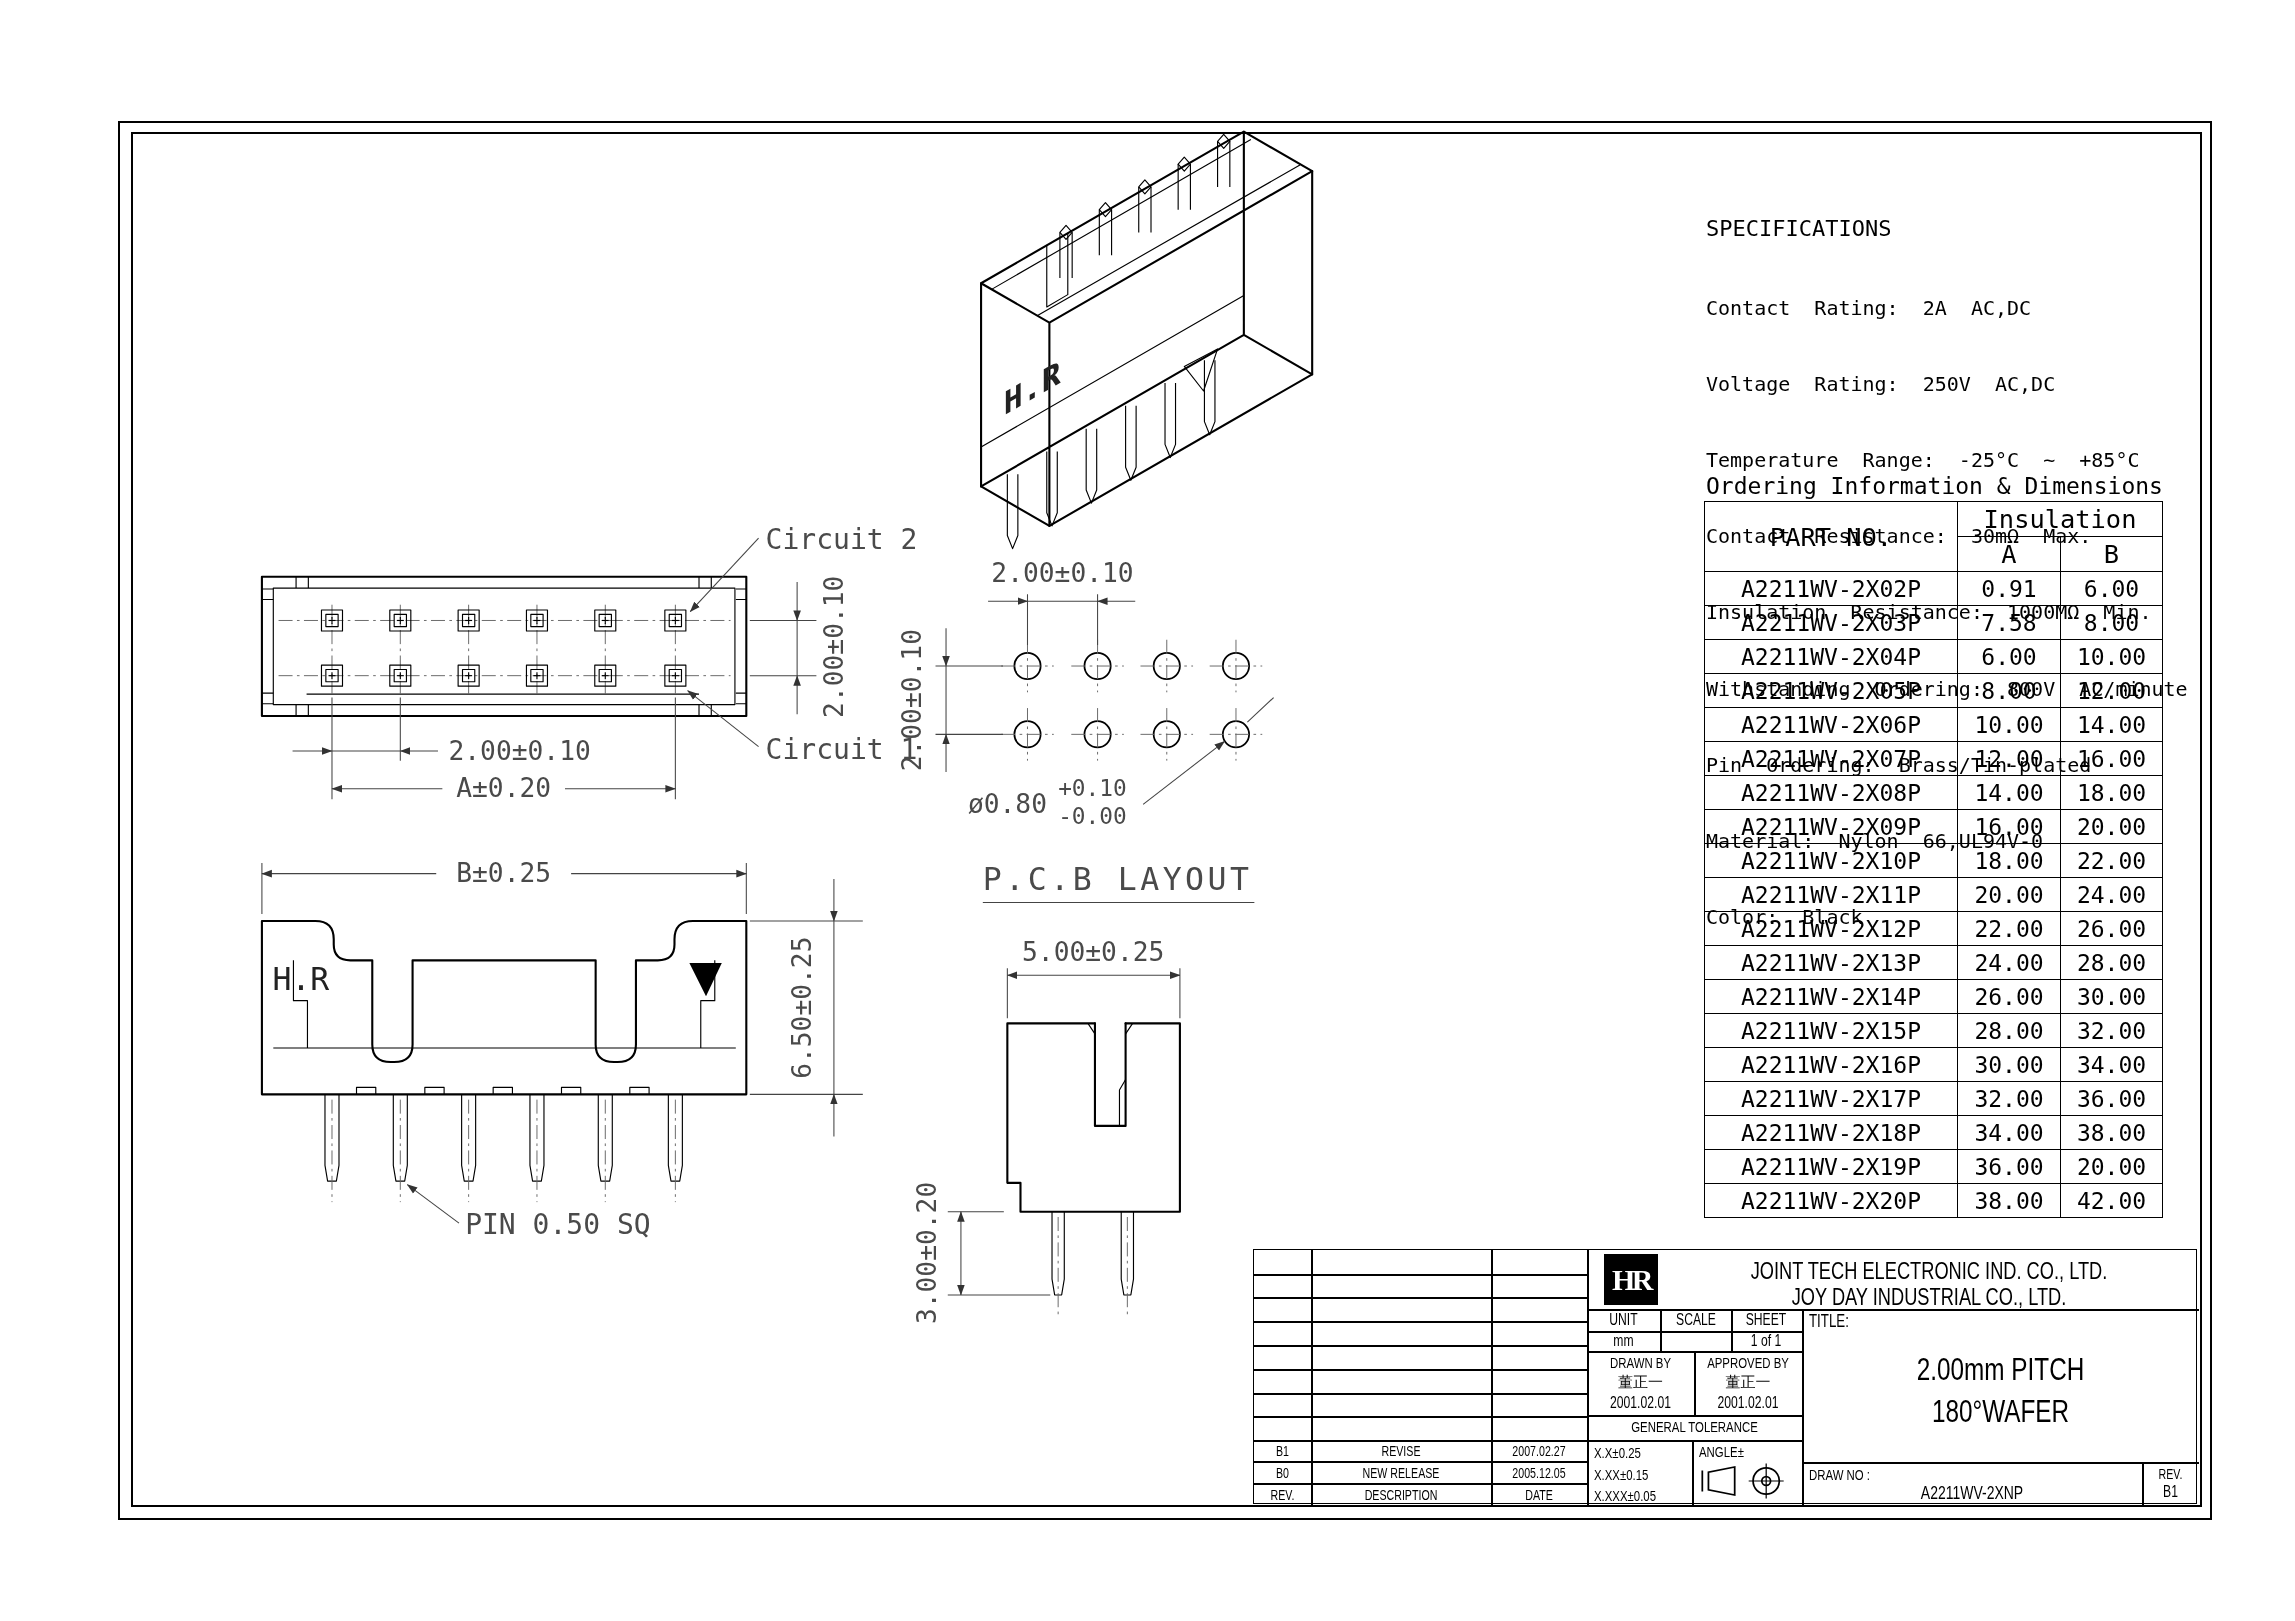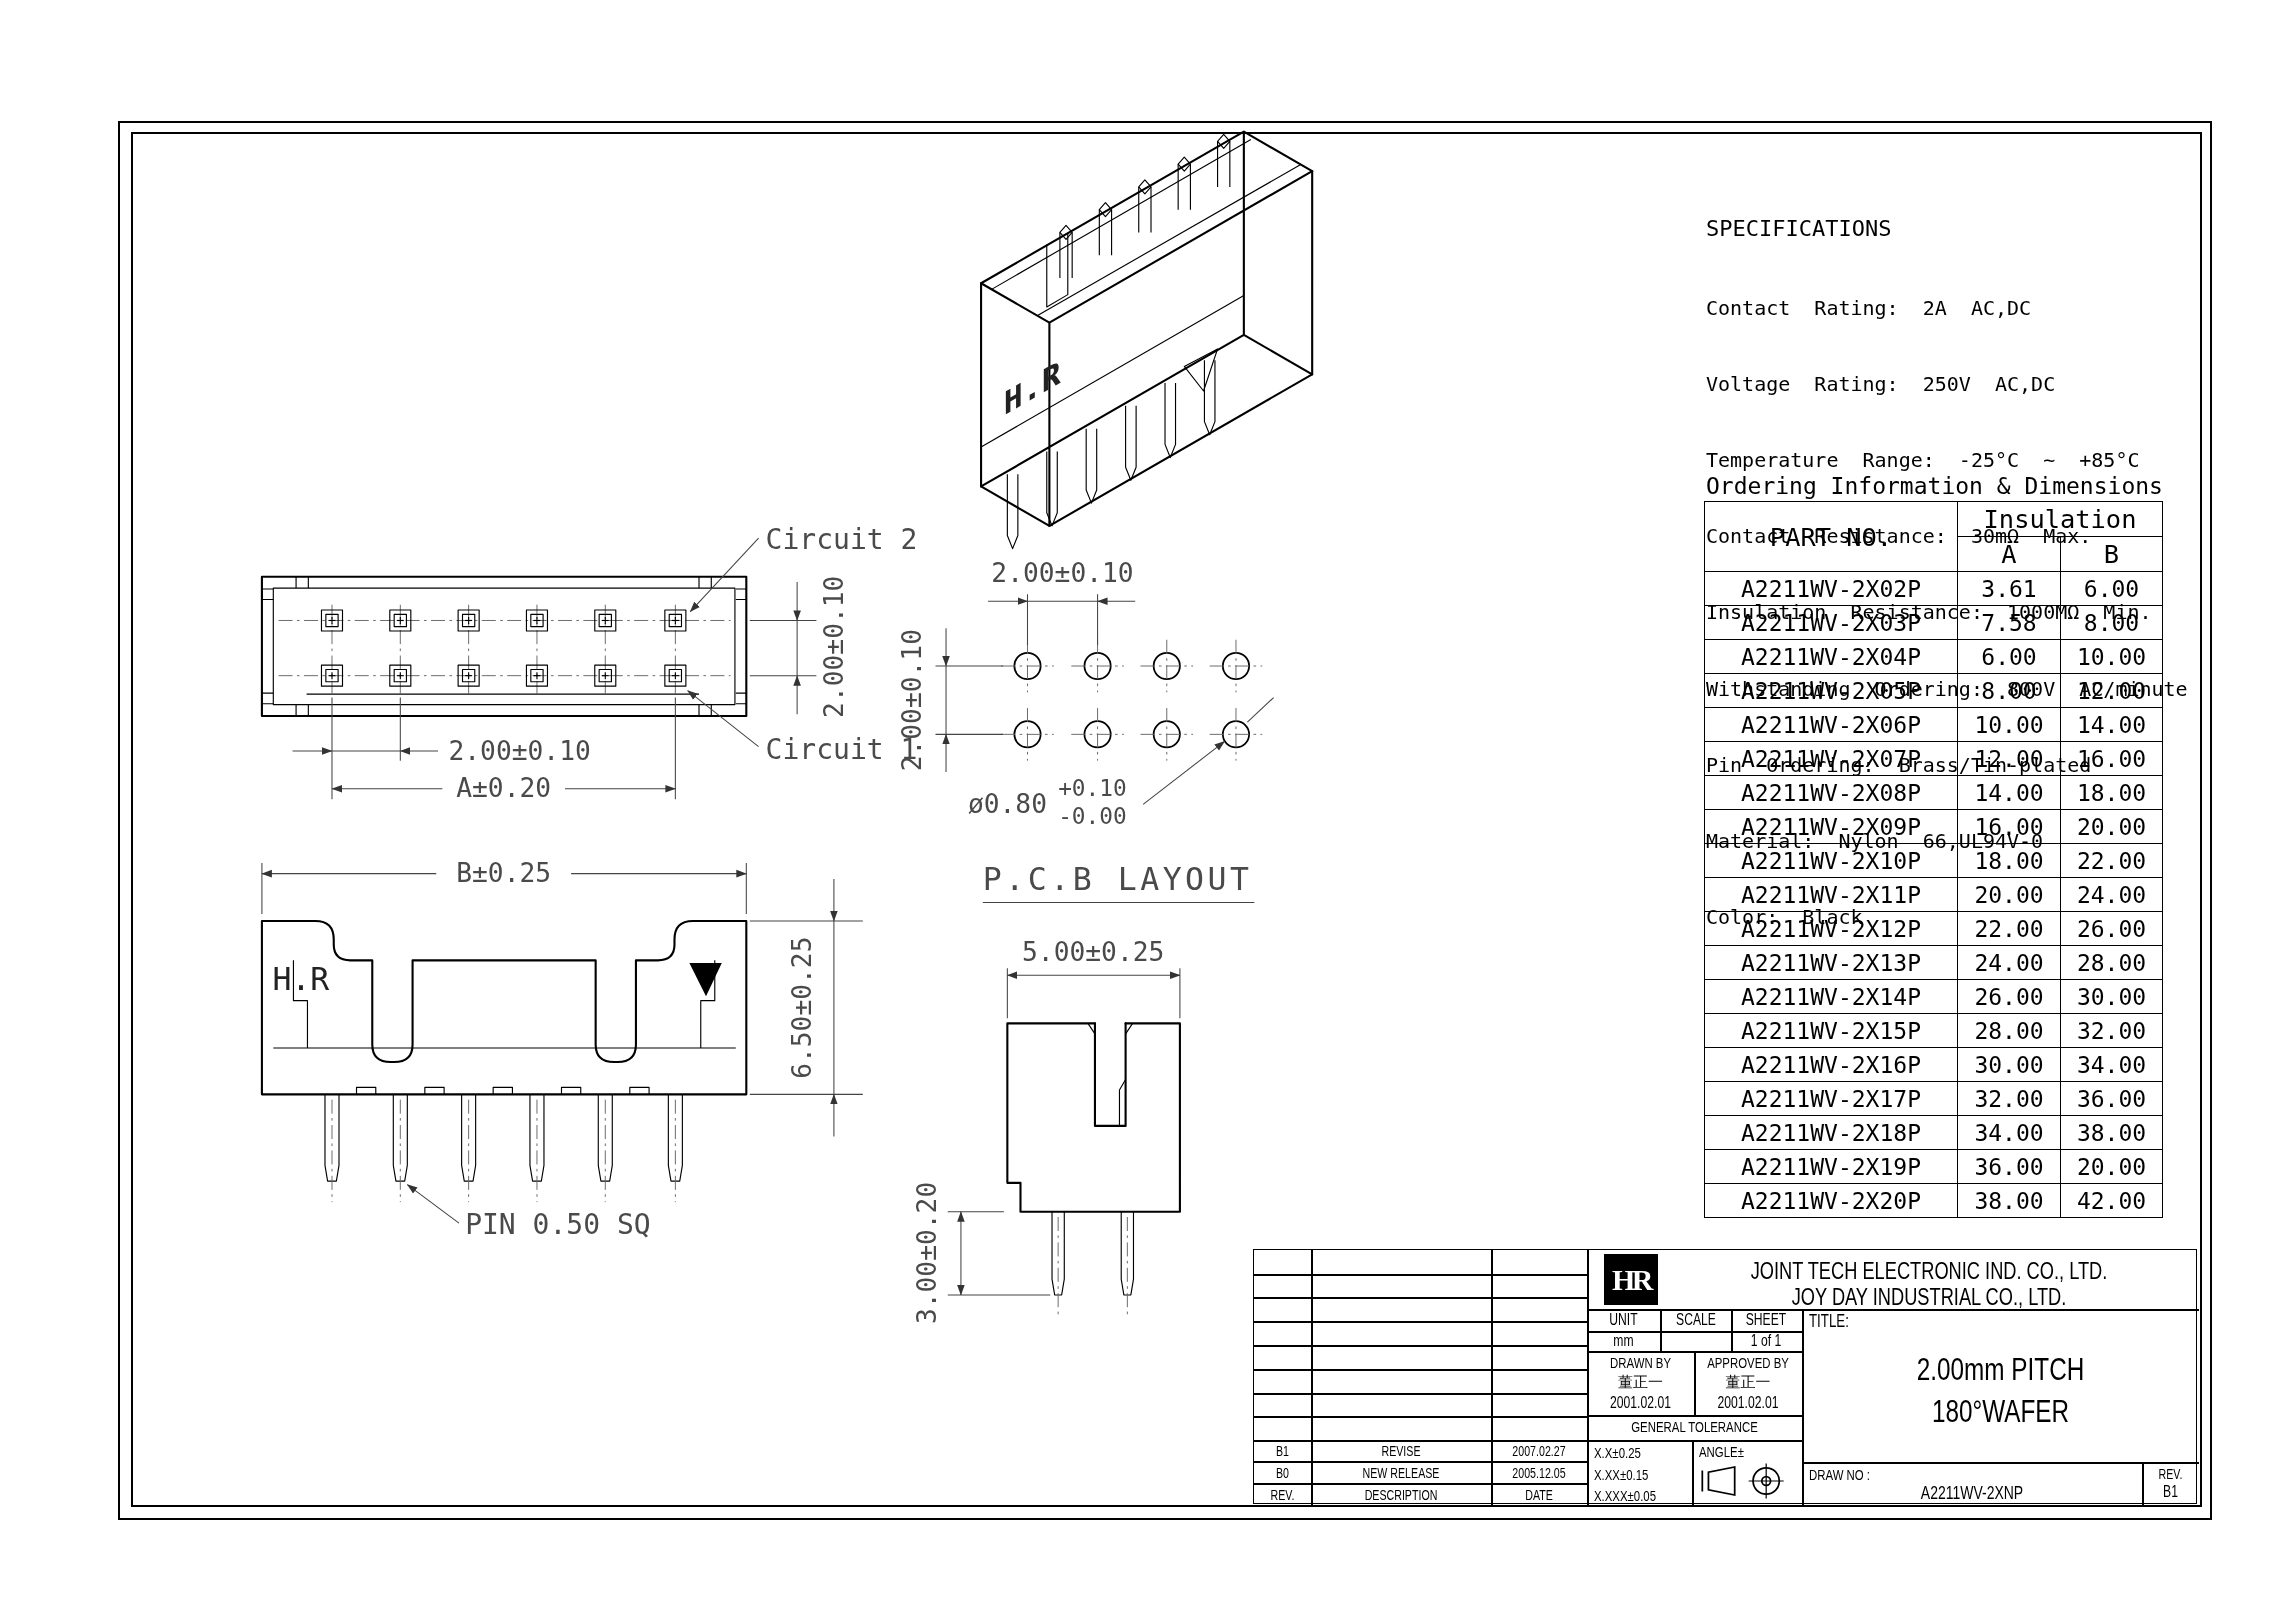--- a/index.html
+++ b/index.html
@@ -268,21 +268,21 @@
         <th colspan="2">Insulation</th>
       </tr>
       <tr style="height:35px">
         <th>A</th>
         <th>B</th>
       </tr>
     </thead>
     <tbody>
       <tr style="height:34px">
           <td>A2211WV-2X02P</td>
-          <td>3.61</td>
+          <td>0.91</td>
           <td>6.00</td>
         </tr>
       <tr style="height:34px">
           <td>A2211WV-2X03P</td>
           <td>7.58</td>
           <td>8.00</td>
         </tr>
       <tr style="height:34px">
           <td>A2211WV-2X04P</td>
           <td>6.00</td>

